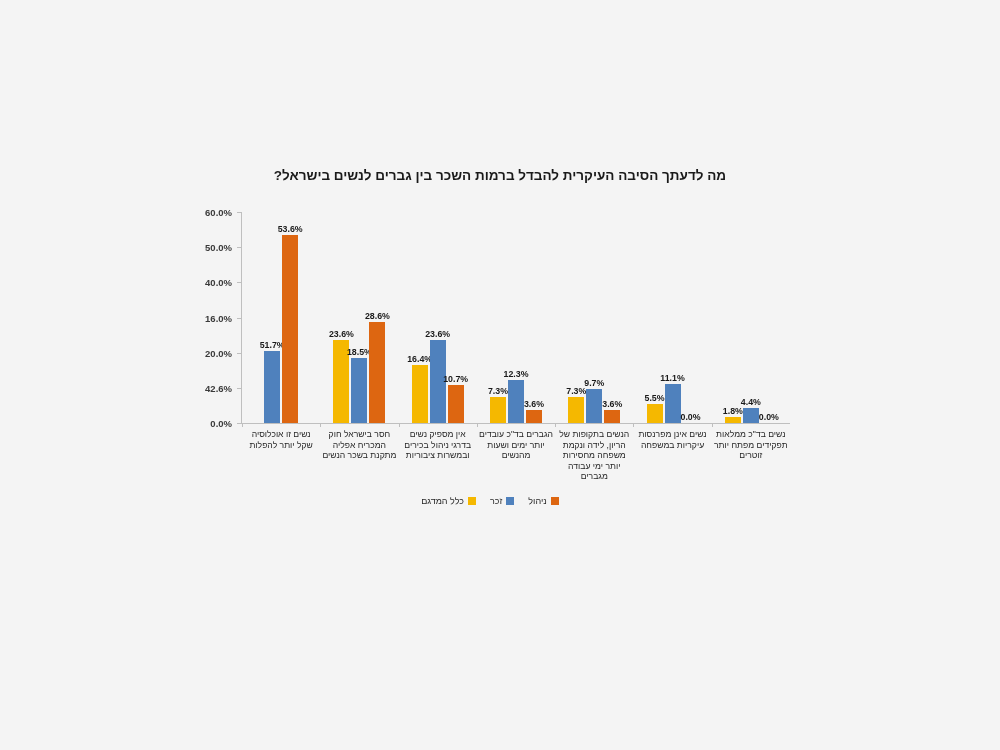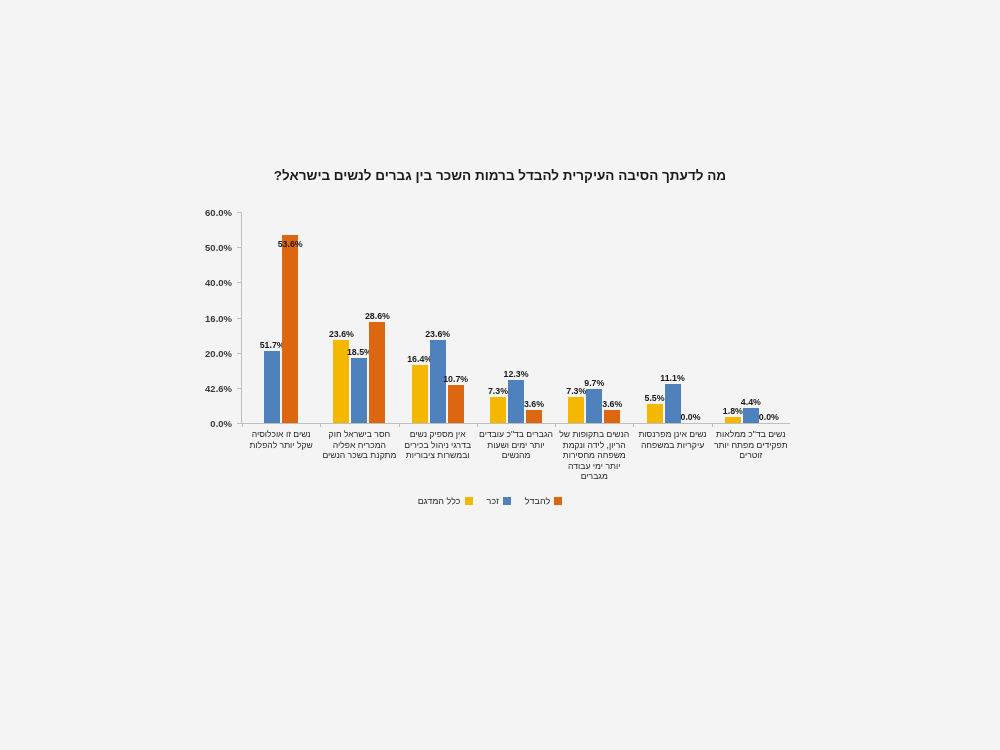--- a/index.html
+++ b/index.html
@@ -216,21 +216,21 @@
     <div class="axis-line-y"></div>
     <div class="axis-line-x"></div>
     <div class="bars-area" id="bars-area">
         <div class="group">
           <div class="group-tick"></div>
           <div class="bar-slot">
             <div class="bar-label" style="bottom: 72.74px;">51.7%</div>
             <div class="bar s1" style="height: 71.74px; background: rgb(79, 129, 189);"></div>
           </div>
           <div class="bar-slot">
-            <div class="bar-label" style="bottom: 174px;">53.6%</div>
+            <div class="bar-label" style="bottom: 189px;">53.6%</div>
             <div class="bar s2" style="height: 188.493px; background: rgb(221, 102, 17);"></div>
           </div>
         </div>
         <div class="group">
           <div class="group-tick"></div>
           <div class="bar-slot">
             <div class="bar-label" style="bottom: 83.9933px;">23.6%</div>
             <div class="bar s0" style="height: 82.9933px; background: rgb(245, 184, 0);"></div>
           </div>
           <div class="bar-slot">
@@ -334,17 +334,17 @@
       <div class="legend-item">
         <span class="legend-swatch s0" style="background: rgb(245, 184, 0);"></span>
         <span class="legend-text">כלל המדגם</span>
       </div>
       <div class="legend-item">
         <span class="legend-swatch s1" style="background: rgb(79, 129, 189);"></span>
         <span class="legend-text">זכר</span>
       </div>
       <div class="legend-item">
         <span class="legend-swatch s2" style="background: rgb(221, 102, 17);"></span>
-        <span class="legend-text">להבדל</span>
+        <span class="legend-text">ניהול</span>
       </div>
     </div>
 
 </div>
 
 </body></html>

